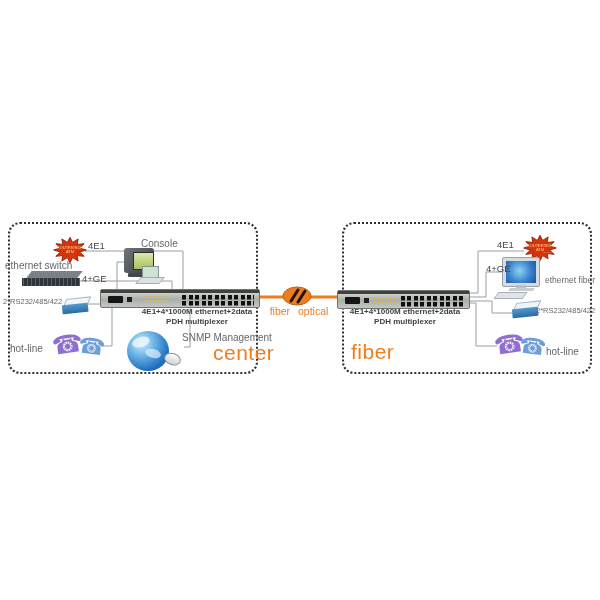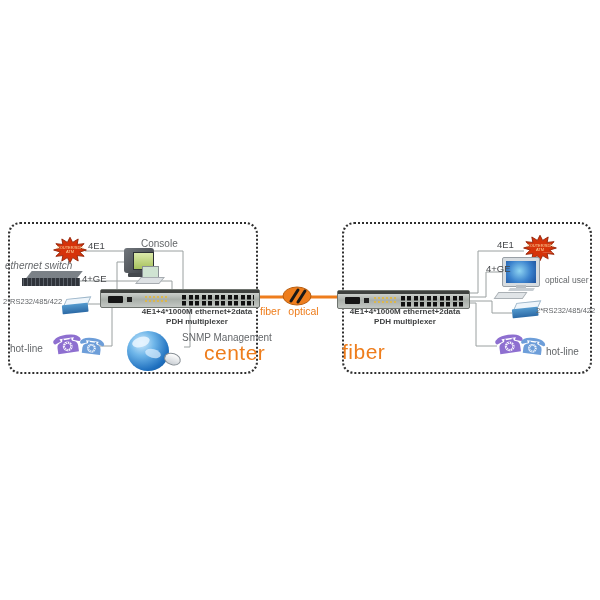--- a/index.html
+++ b/index.html
@@ -3,21 +3,21 @@
 <meta charset="utf-8">
 <style>
   html,body{margin:0;padding:0;background:#ffffff;}
   .stage{position:relative;width:600px;height:600px;background:#fff;overflow:hidden;
          font-family:"Liberation Sans","DejaVu Sans",sans-serif;}
   .site-box{position:absolute;border:2px dotted #2e2e2e;border-radius:12px;background:#fff;z-index:1;}
   .wires{position:absolute;left:0;top:0;z-index:2;}
   .lbl{position:absolute;color:#64676a;font-size:10px;white-space:nowrap;z-index:4;}
   .lbl.dark{color:#45474a;font-size:9.5px;}
   .lbl.tiny{font-size:7.5px;}
-  .site-label{position:absolute;color:#ee7d1c;font-size:21px;letter-spacing:.5px;z-index:4;}
+  .site-label{position:absolute;color:#ee7d1c;font-size:21px;letter-spacing:.5px;z-index:4;margin-left:9px;}
   .fiber-label{position:absolute;color:#ee7d1c;font-size:10.5px;word-spacing:5px;z-index:4;}
 
   
   .burst{position:absolute;width:36px;height:28px;z-index:3;}
   .burst svg{position:absolute;inset:0;width:100%;height:100%;}
   .burst .btxt{position:absolute;inset:0;display:flex;flex-direction:column;align-items:center;
                justify-content:center;color:#ffd9a0;font-size:4px;line-height:4.5px;z-index:1;}
 
   
   .device{position:absolute;height:17px;background:linear-gradient(#dcdfdc,#a9afa9 55%,#c3c7c3);
@@ -132,21 +132,21 @@
 
   <div class="lbl" style="left:141px;top:238px;">Console</div>
   <div class="crt" style="left:124px;top:246px;">
     <div class="crt-body"></div>
     <div class="crt-screen"></div>
     <div class="crt-base"></div>
     <div class="lap-screen"></div>
     <div class="lap-base"></div>
   </div>
 
-  <div class="lbl" style="left:5px;top:260px;font-style:italic;">ethernet switch</div>
+  <div class="lbl" style="left:5px;top:260px;">ethernet switch</div>
   <div class="switch-icon" style="left:22px;top:271px;">
     <div class="switch-top"></div>
     <div class="switch-front"></div>
   </div>
   <div class="lbl dark" style="left:82px;top:273px;">4+GE</div>
 
   <div class="lbl tiny" style="left:3px;top:297px;">2*RS232/485/422</div>
   <div class="serial-icon" style="left:62px;top:298px;">
     <div class="serial-top"></div>
     <div class="serial-front"></div>
@@ -169,21 +169,21 @@
 
   <div class="globe" style="left:127px;top:331px;">
     <div class="land1"></div>
     <div class="land2"></div>
   </div>
   <div class="mouse" style="left:164px;top:353px;"></div>
   <div class="lbl" style="left:166px;top:332px;padding-left:16px;">SNMP Management</div>
 
   <div class="site-label" style="left:204px;top:341px;">center</div>
 
-  <div class="fiber-label" style="left:260px;top:305px;width:78px;">fiber optical</div>
+  <div class="fiber-label" style="left:260px;top:305px;width:78px;text-align:center;">fiber optical</div>
 
   <div class="device" style="left:337px;top:290px;width:131px;">
     <div class="dev-port"></div>
     <div class="dev-sq"></div>
     <div class="dev-leds" style="left:36px;"></div>
     <div class="dev-ports" style="right:4px;width:64px;"></div>
   </div>
   <div class="dev-label" style="left:325px;top:307px;">
     <div>4E1+4*1000M ethernet+2data</div>
     <div>PDH multiplexer</div>
@@ -203,21 +203,21 @@
   <div class="lbl dark" style="left:486px;top:263px;">4+GE</div>
   <div class="pc" style="left:502px;top:252px;">
     <div class="pc-tower"></div>
     <div class="pc-mon">
       <div class="pc-screen"></div>
     </div>
     <div class="pc-stand"></div>
     <div class="pc-base"></div>
     <div class="pc-kbd"></div>
   </div>
-  <div class="lbl" style="left:545px;top:275px;font-size:8.5px;">optical user</div>
+  <div class="lbl" style="left:545px;top:275px;font-size:8.5px;">ethernet fiber</div>
 
   <div class="serial-icon" style="left:512px;top:302px;">
     <div class="serial-top"></div>
     <div class="serial-front"></div>
   </div>
   <div class="lbl tiny" style="left:536px;top:306px;">2*RS232/485/422</div>
 
   <div class="phone" style="left:494px;top:332px;font-size:25px;color:#8e6fd0;transform:rotate(-8deg);">☎</div>
   <div class="phone" style="left:519px;top:336px;font-size:22px;color:#6d9ed9;transform:rotate(7deg);">☎</div>
   <div class="lbl" style="left:546px;top:346px;">hot-line</div>

